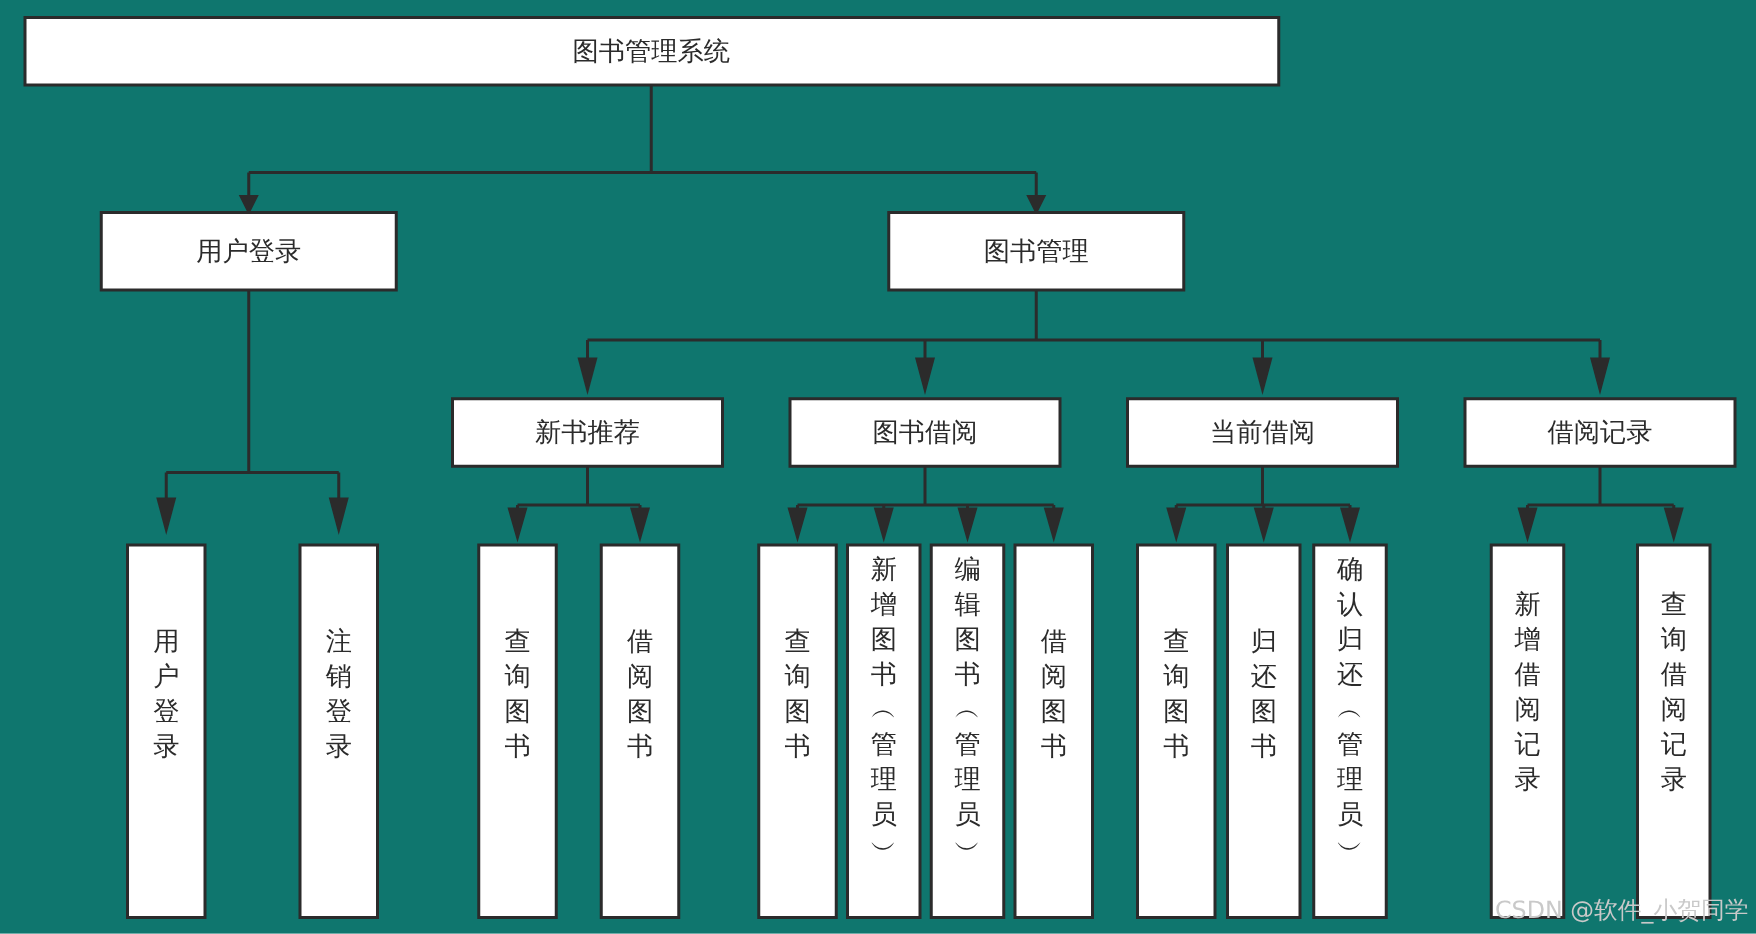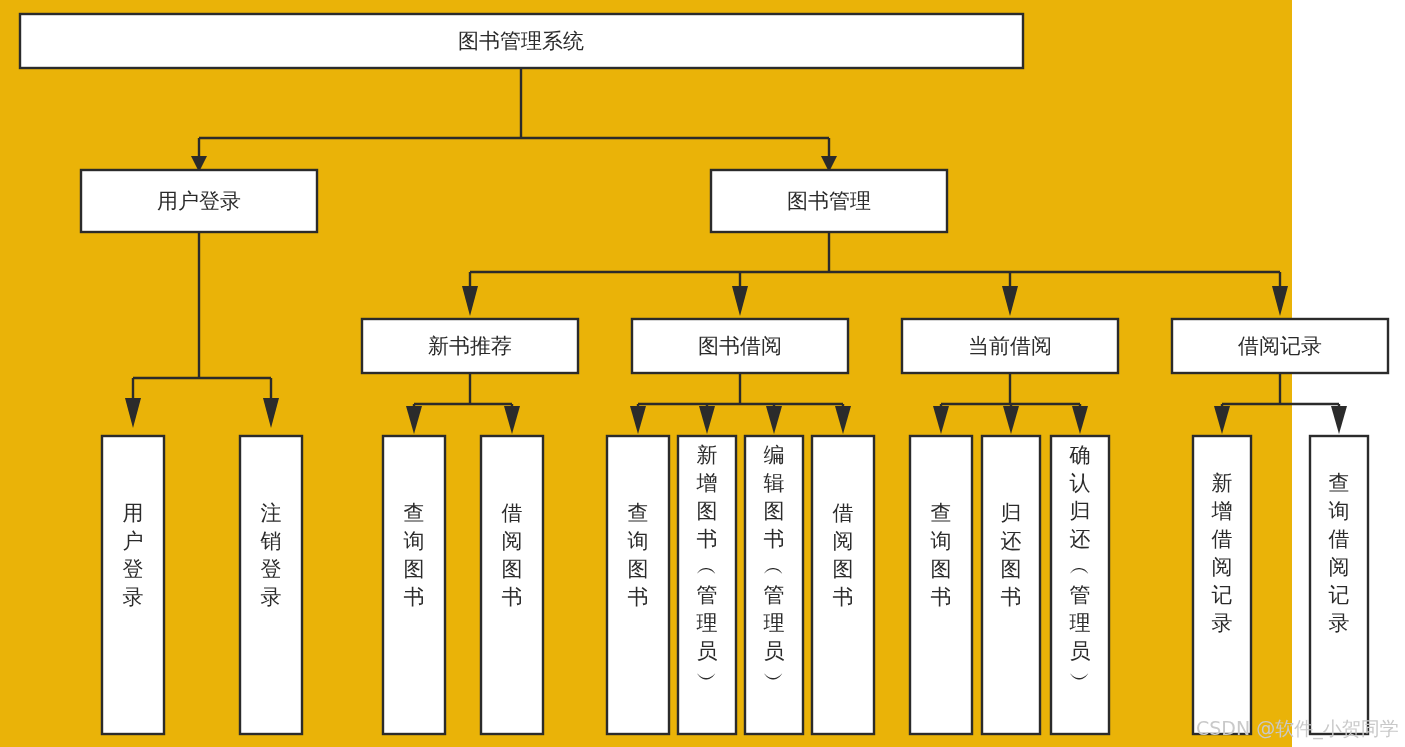--- a/index.html
+++ b/index.html
@@ -9,23 +9,23 @@
     background: #ffffff;
   }
   body {
     width: 1405px;
     height: 747px;
     overflow: hidden;
     font-family: "DejaVu Sans", "Liberation Sans", sans-serif;
   }
   #diagram-root {
     position: relative;
-    width: 1292px;
+    width: 1405px;
     height: 747px;
-    background: #eab308;
+    background: #0f766e;
   }
   svg#chart-svg {
     position: absolute;
     top: 0;
     left: 0;
     width: 1405px;
     height: 747px;
     display: block;
   }
   .node-box {

